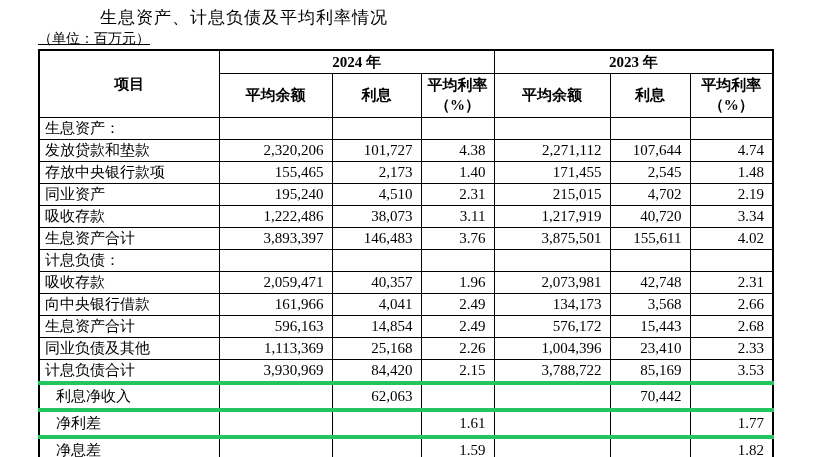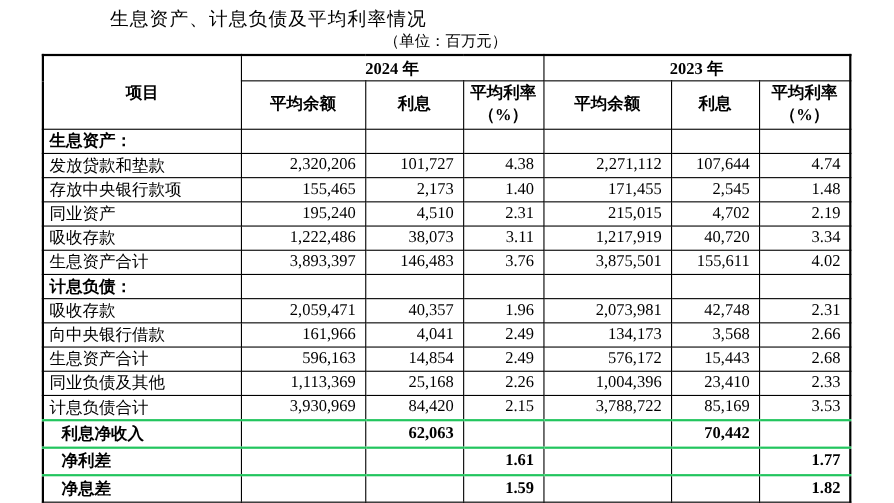--- a/index.html
+++ b/index.html
@@ -22,23 +22,24 @@
   .title {
     margin: 7px 0 0 100px;
     font-size: 17px;
     font-weight: normal;
     letter-spacing: 1px;
     line-height: 22px;
   }
   .unit-note {
     width: 734px;
     margin: 1px 0 2px 38px;
-    text-align: center;
+    text-align: left;
     font-size: 14px;
     line-height: 17px;
+    text-decoration: underline;
   }
   table.rate-table {
     border-collapse: collapse;
     table-layout: fixed;
     width: 734px;
     margin-left: 38px;
     border: 2px solid #000000;
   }
   .rate-table th, .rate-table td {
     border: 1px solid #000000;
@@ -58,22 +59,22 @@
     white-space: pre-line;
     line-height: 1.3;
   }
   .rate-table td {
     height: 21px;
     padding: 0 8px 0 5px;
     vertical-align: middle;
   }
   td.label-cell { text-align: left; }
   td.num-cell  { text-align: right; }
-  tr.bold td   { font-weight: bold; }
-  tr.thick-top td { border-top: 2px solid #22c55e; height: 23px; padding-left: 16px; }
+  tr.bold td   { font-weight: normal; }
+  tr.thick-top td { border-top: 4px solid #22c55e; height: 23px; padding-left: 16px; }
 </style>
 </head>
 <body>
 
 <div class="page">
 
   <div class="title">生息资产、计息负债及平均利率情况</div>
 
   <div class="unit-note">（单位：百万元）</div>
 

